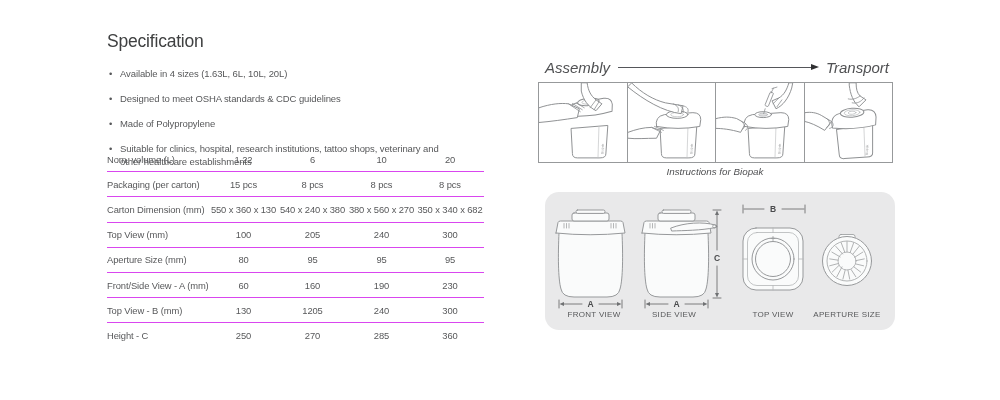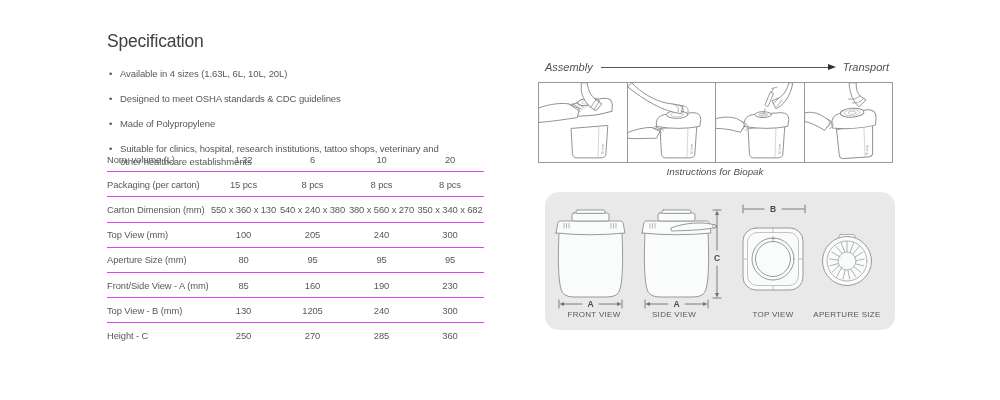--- a/index.html
+++ b/index.html
@@ -17,21 +17,21 @@
   .spec-table{position:absolute;left:107px;top:147px;width:377px;}
   .t-row{display:grid;grid-template-columns:102px 69px 69px 69px 68px;
          align-items:center;height:24.2px;border-bottom:1px solid #d946ef;
          font-size:9.4px;letter-spacing:-0.1px;}
   .t-row:last-child{border-bottom:none;}
   .t-label{text-align:left;}
   .t-val{text-align:center;white-space:nowrap;}
 
   
   .assembly-header{position:absolute;left:545px;top:60px;width:344px;height:14px;
-                   display:flex;align-items:center;font-size:11px;font-style:italic;
+                   display:flex;align-items:center;font-size:15px;font-style:italic;
                    color:#505153;}
   .assembly-line{flex:1;height:1px;background:#55565a;margin:0 0 0 8px;}
   .arrowhead{width:0;height:0;border-left:8px solid #2f3032;
              border-top:3.5px solid transparent;border-bottom:3.5px solid transparent;
              margin-right:7px;}
 
   
   .instruction-panels{position:absolute;left:538px;top:82px;width:355px;height:81px;
                       border:1px solid #97999b;display:flex;background:#fff;box-sizing:border-box;}
   .panel{flex:1;border-right:1px solid #97999b;overflow:hidden;}
@@ -95,21 +95,21 @@
   </div>
   <div class="t-row">
     <div class="t-label">Aperture Size (mm)</div>
     <div class="t-val">80</div>
     <div class="t-val">95</div>
     <div class="t-val">95</div>
     <div class="t-val">95</div>
   </div>
   <div class="t-row">
     <div class="t-label">Front/Side View - A (mm)</div>
-    <div class="t-val">85</div>
+    <div class="t-val">60</div>
     <div class="t-val">160</div>
     <div class="t-val">190</div>
     <div class="t-val">230</div>
   </div>
   <div class="t-row">
     <div class="t-label">Top View - B (mm)</div>
     <div class="t-val">130</div>
     <div class="t-val">1205</div>
     <div class="t-val">240</div>
     <div class="t-val">300</div>

